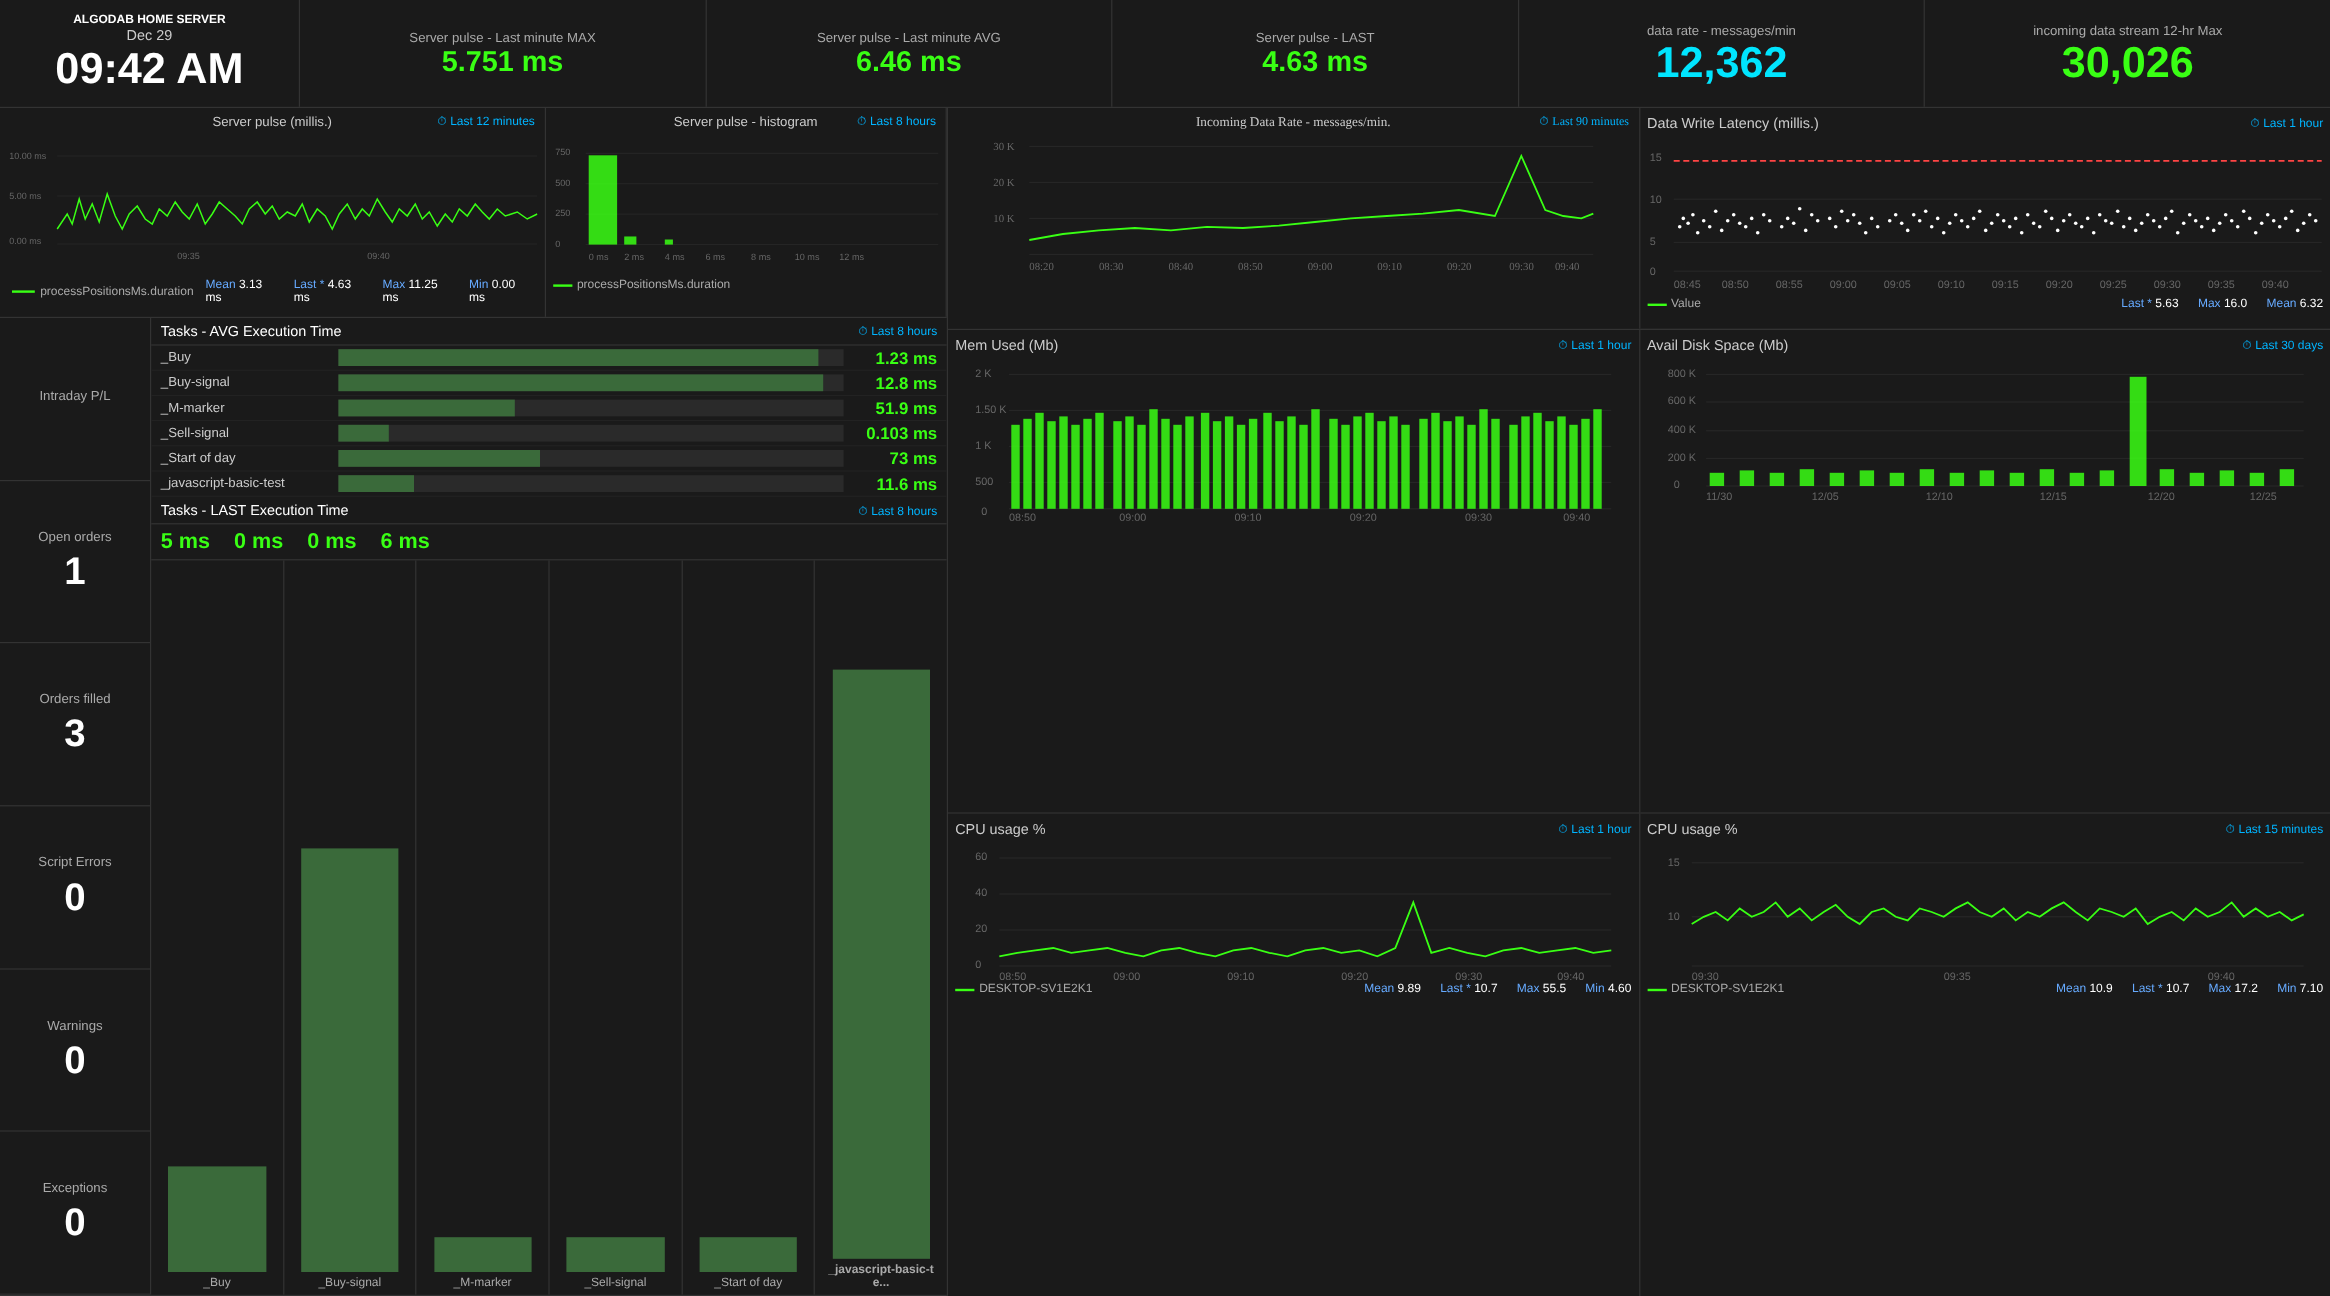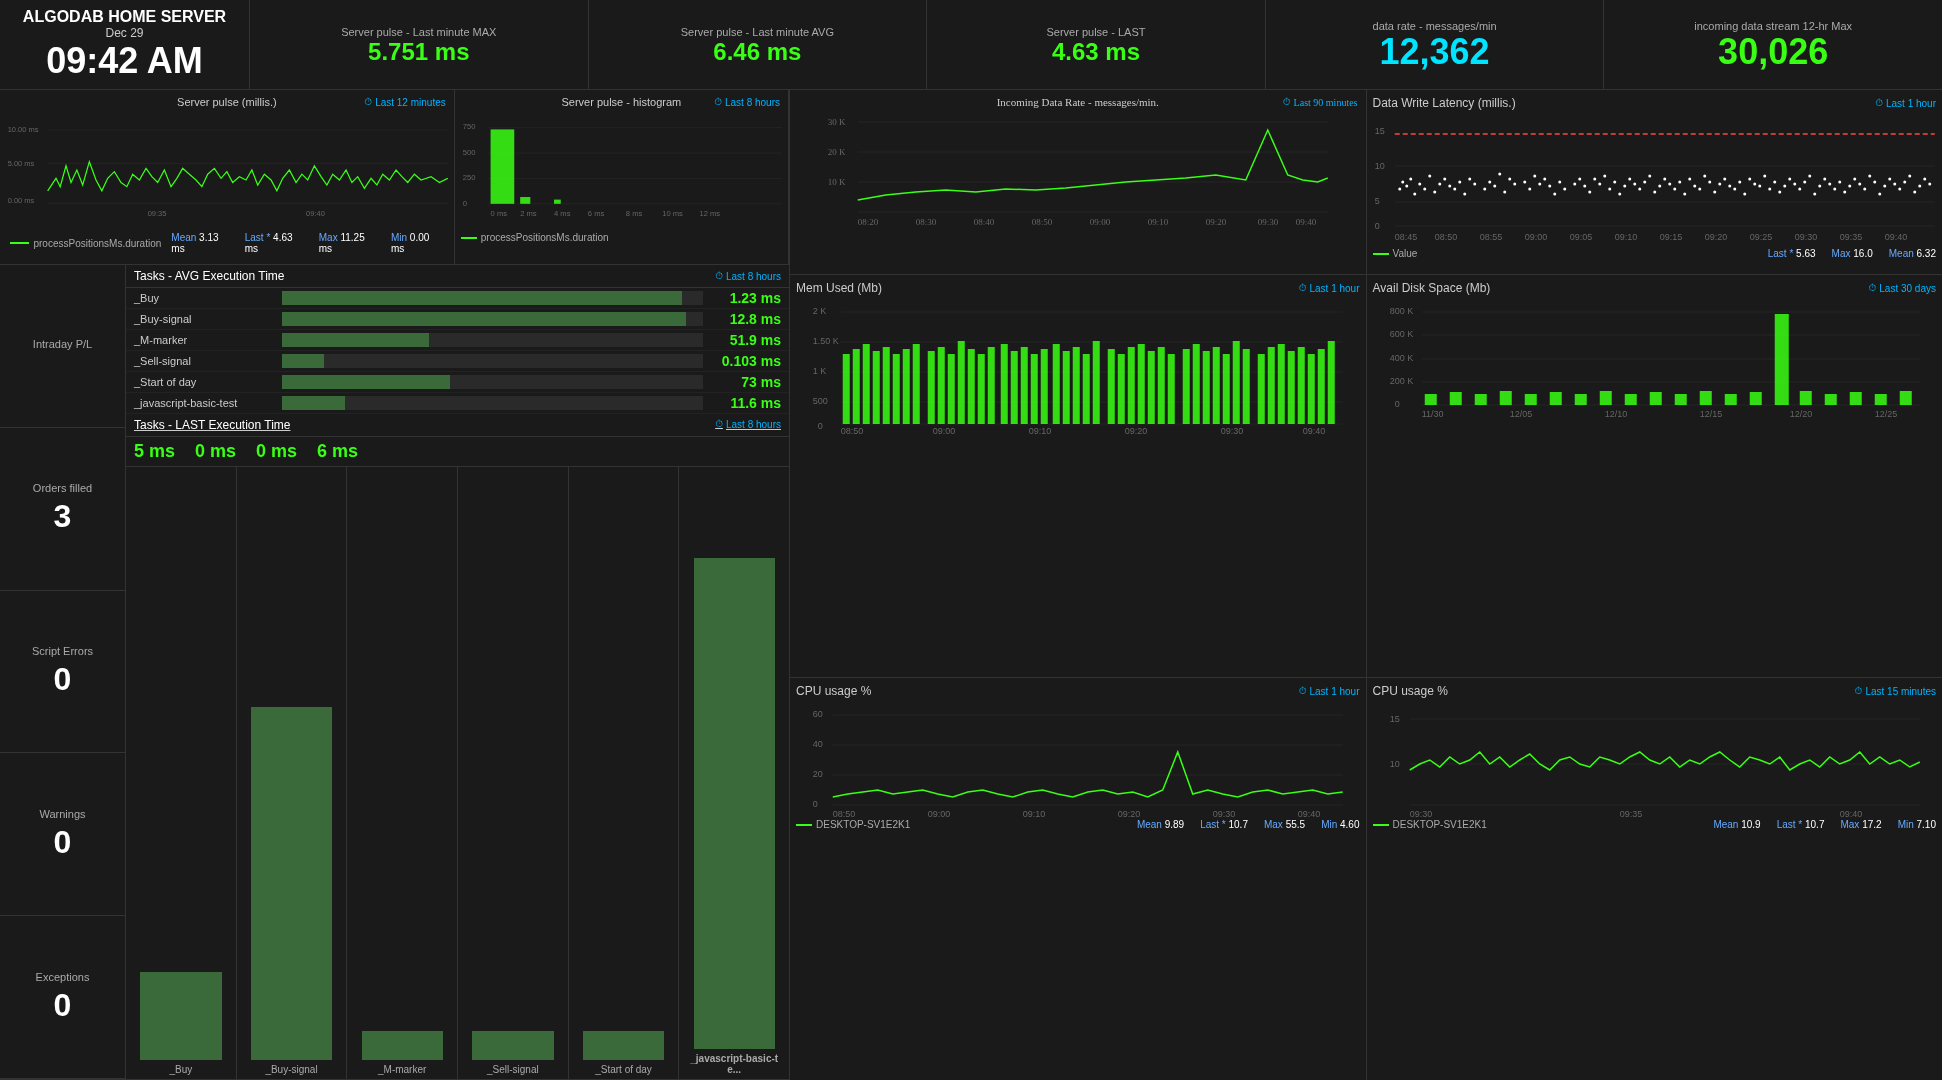--- a/index.html
+++ b/index.html
@@ -50,21 +50,21 @@
       line-height: 1;
     }
     .header-value-green2 {
       color: #39ff14;
       font-size: 36px;
       font-weight: bold;
       line-height: 1;
     }
     .server-name {
       color: #fff;
-      font-size: 16px;
+      font-size: 10px;
       font-weight: bold;
     }
     .server-date {
       color: #ccc;
       font-size: 12px;
     }
     .server-time {
       color: #fff;
       font-size: 36px;
       font-weight: bold;
@@ -222,24 +222,23 @@
     .task-value {
       width: 70px;
       text-align: right;
       color: #39ff14;
       font-size: 14px;
       font-weight: bold;
     }
     .tasks-last-header {
       display: flex;
       justify-content: space-between;
-      align-items: flex-start;
+      align-items: flex-end;
       padding: 4px 8px;
       border-bottom: 1px solid #333;
-      text-decoration: underline;
     }
 
     .tasks-last-values {
       display: flex;
       padding: 4px 8px;
       gap: 20px;
       align-items: center;
     }
     .last-val {
       color: #39ff14;
@@ -478,20 +477,24 @@
           <span>processPositionsMs.duration</span>
         </div>
       </div>
     </div>
 
     <div class="mid-section" style="flex:1; overflow:hidden;">
 
       <div class="pl-panel">
         <div class="pl-item">
           <span class="pl-label">Intraday P/L</span>
+        </div>
+        <div class="pl-item">
+          <span class="pl-label">Open orders</span>
+          <span class="pl-value">1</span>
         </div>
         <div class="pl-item">
           <span class="pl-label">Orders filled</span>
           <span class="pl-value">3</span>
         </div>
         <div class="pl-item">
           <span class="pl-label">Script Errors</span>
           <span class="pl-value">0</span>
         </div>
         <div class="pl-item">

